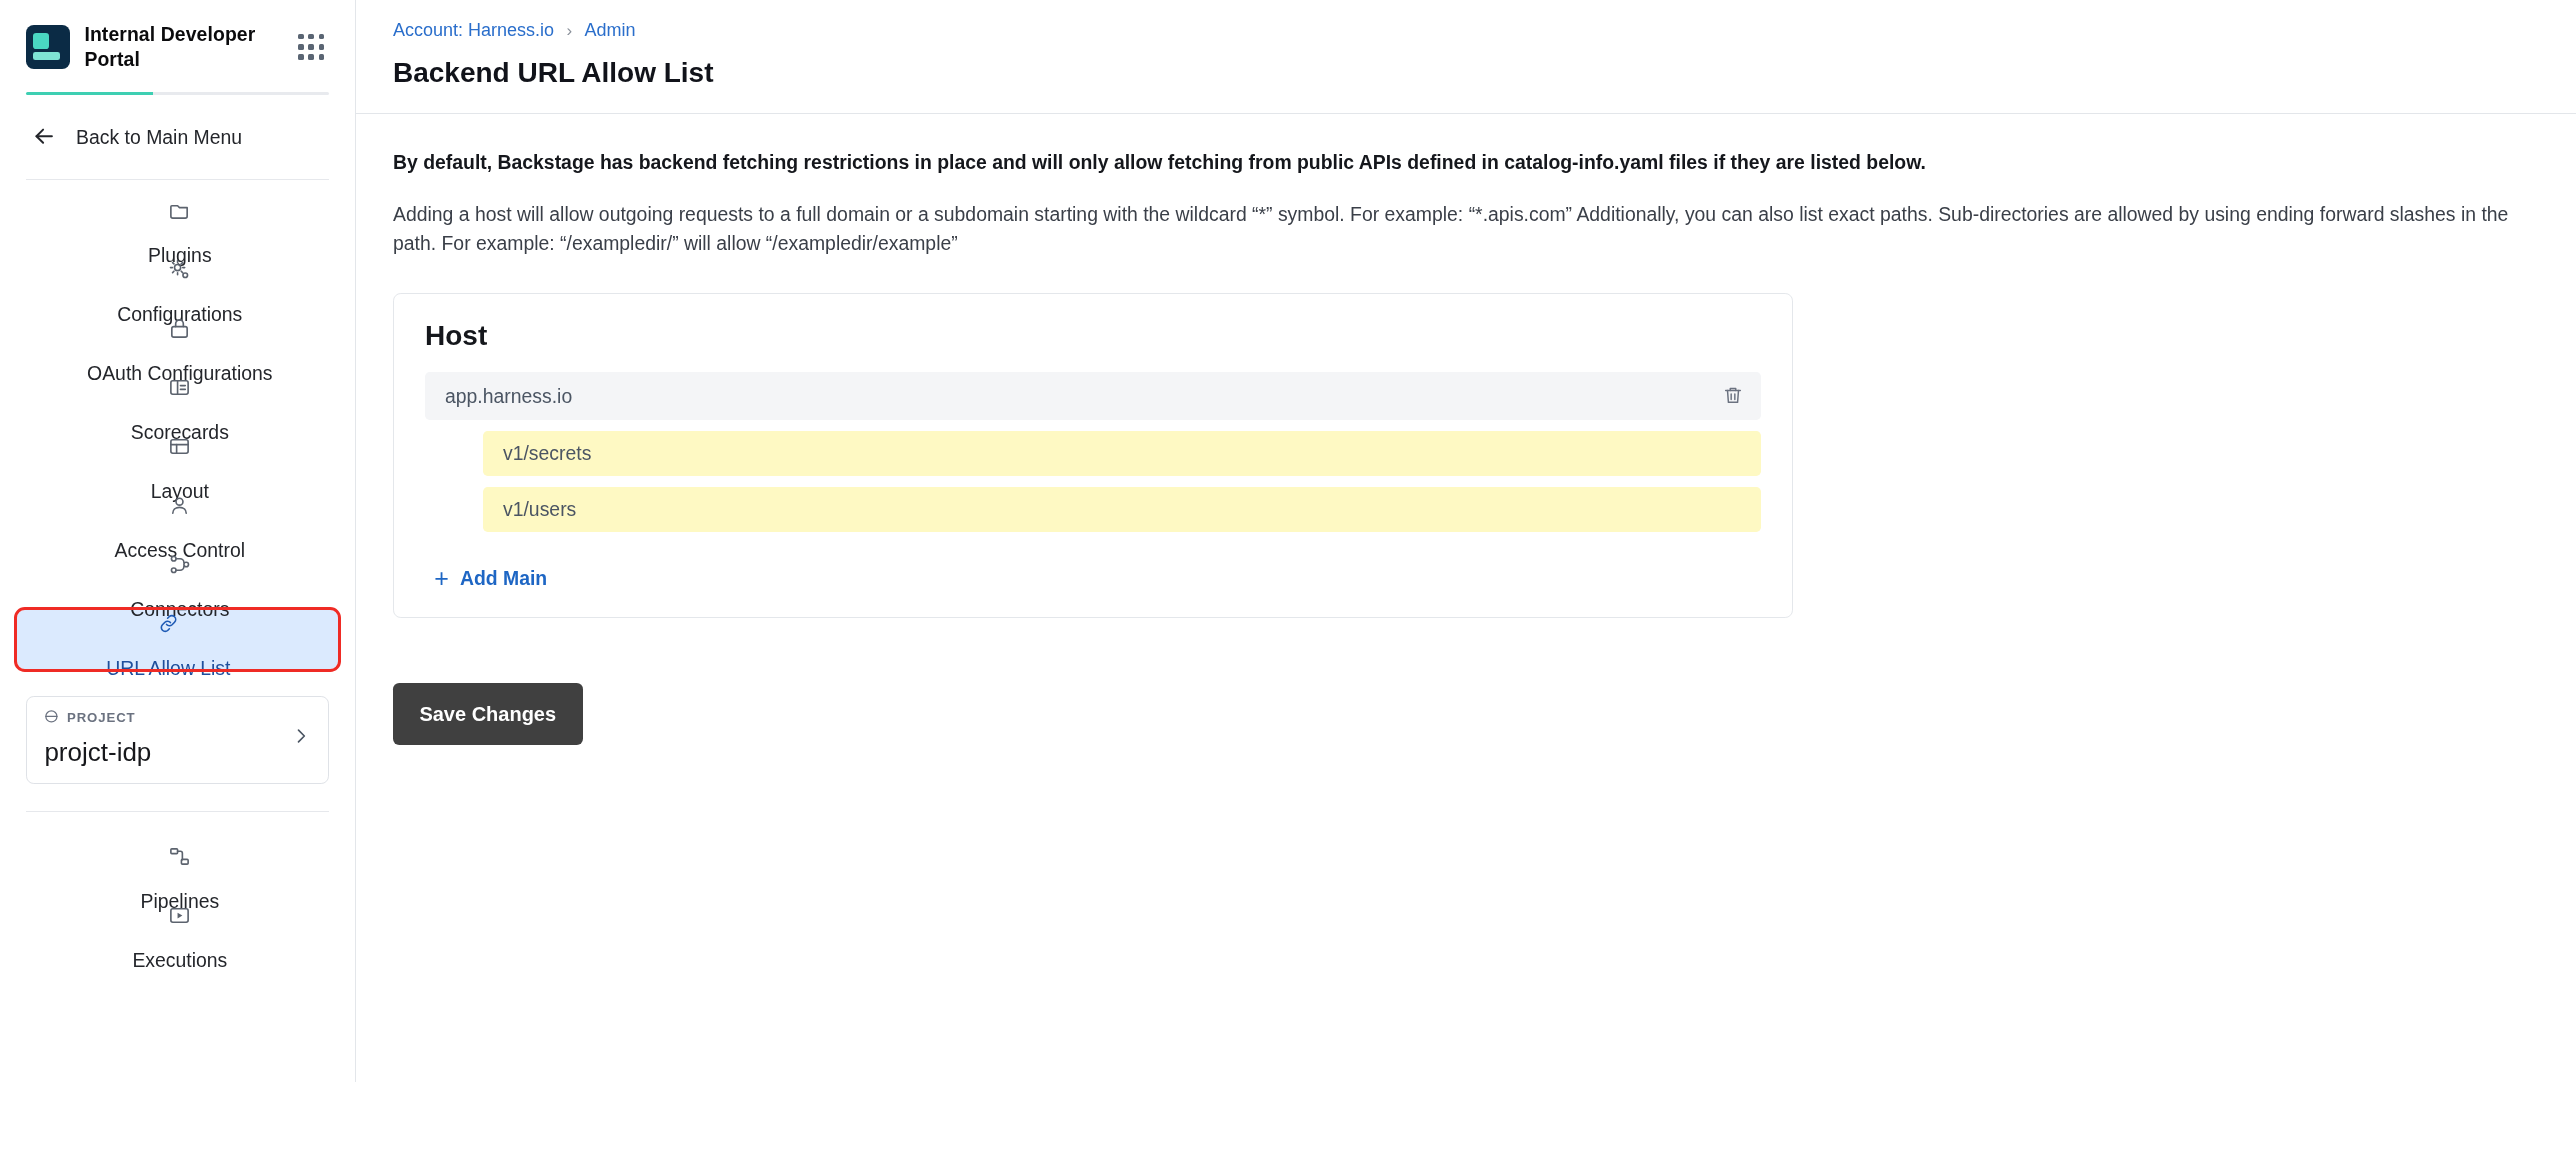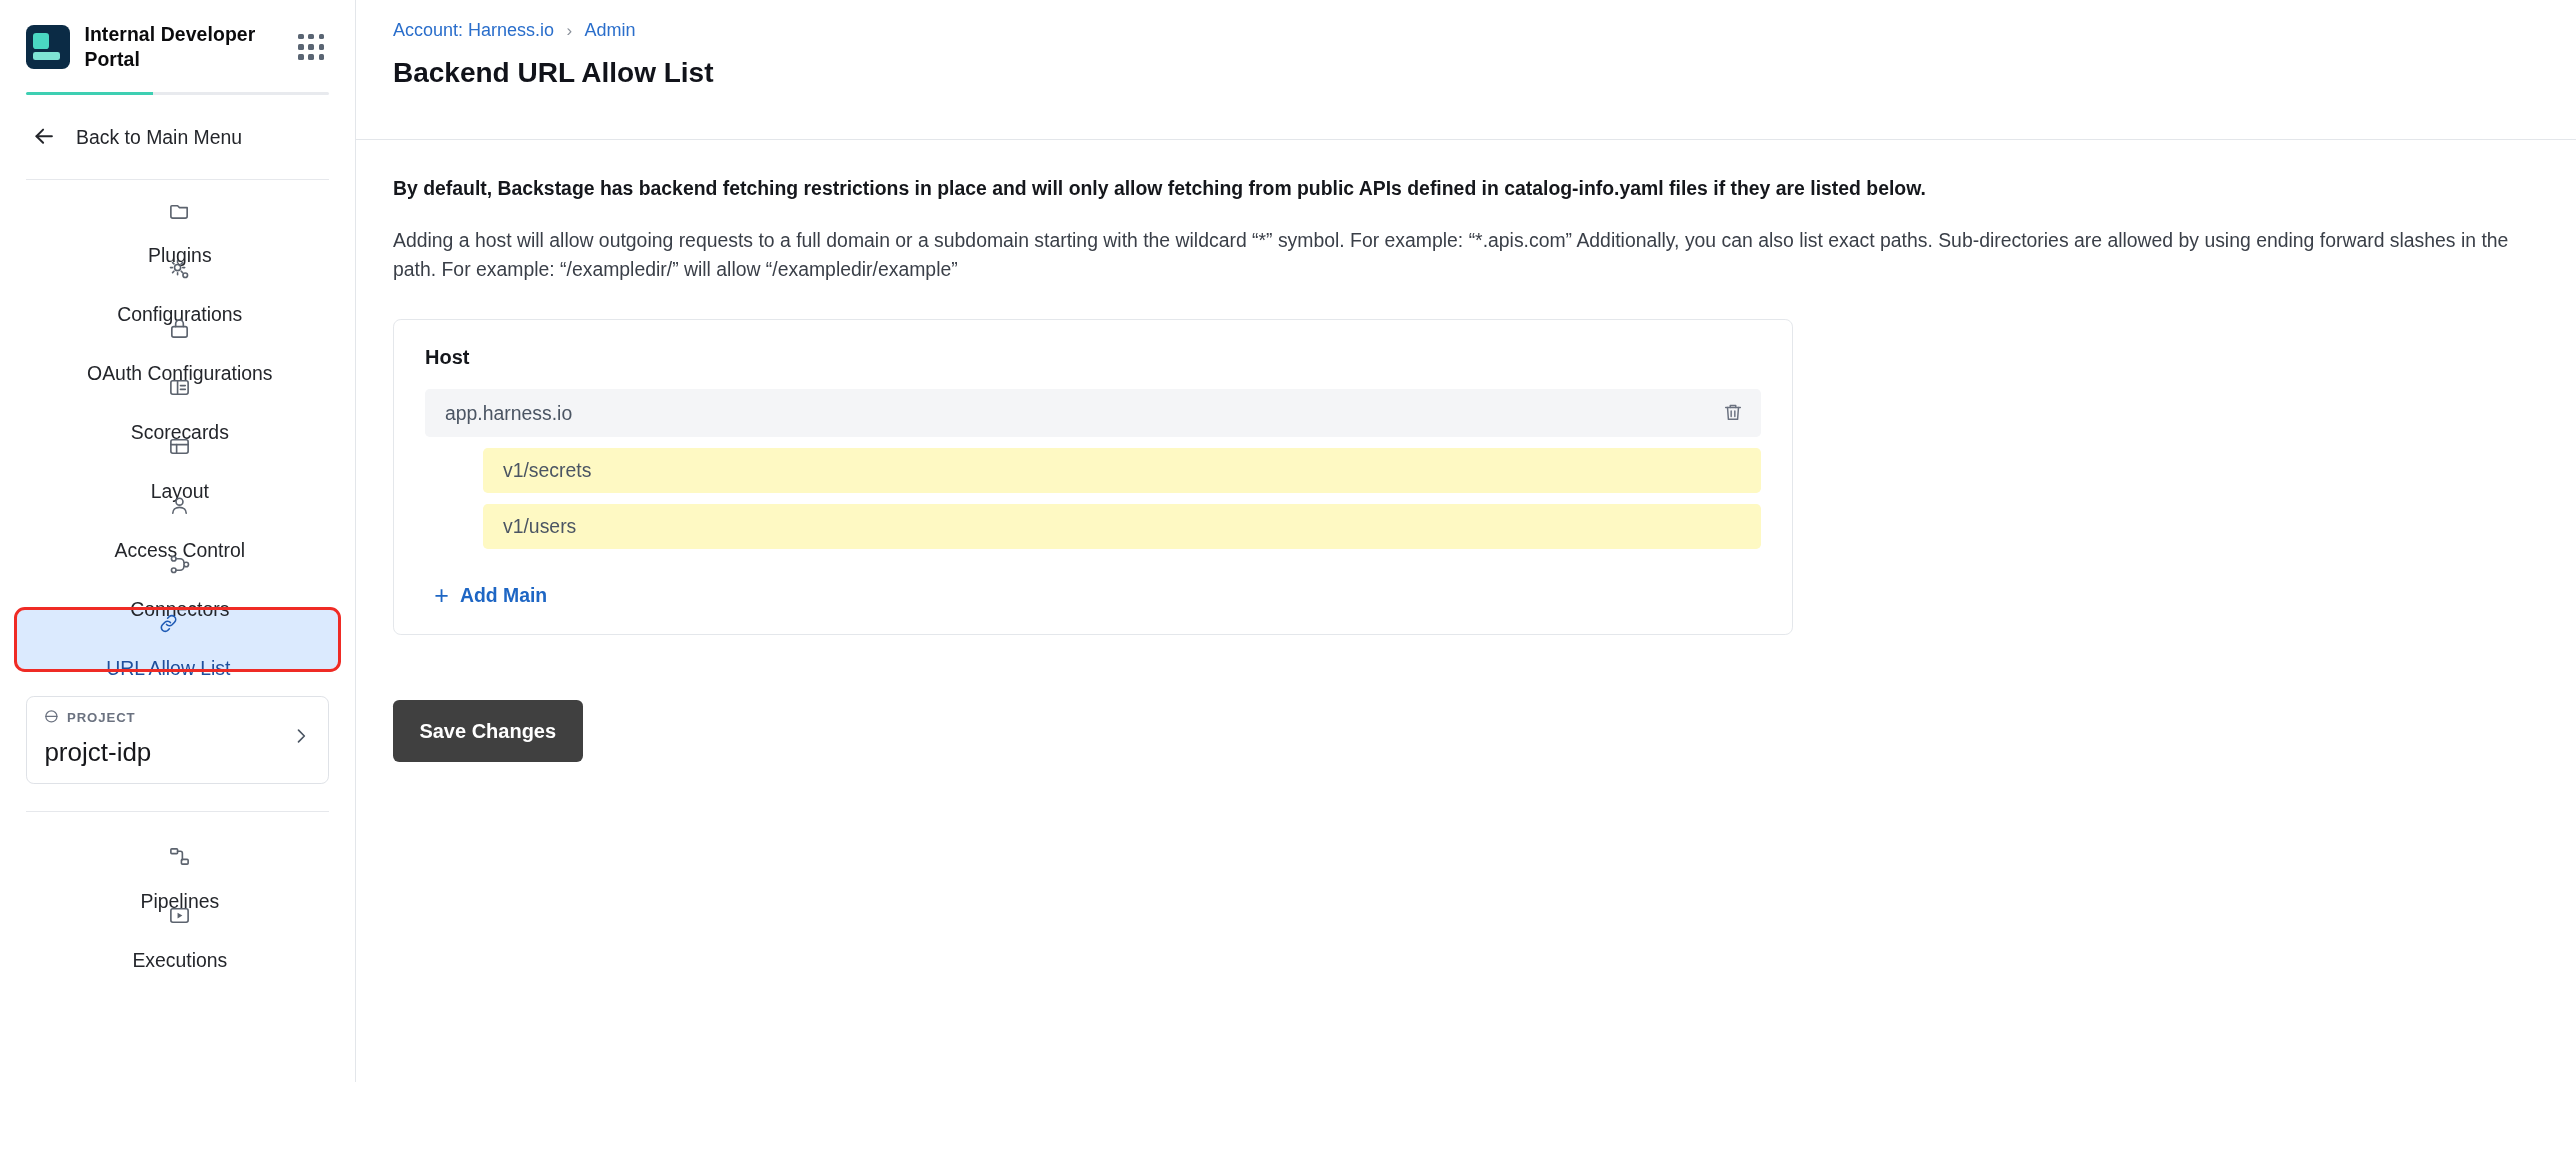--- a/index.html
+++ b/index.html
@@ -160,21 +160,21 @@
   .bottom-nav { margin-top: 14px; }
 
   
   .main {
     flex: 1 1 auto;
     height: 1154px;
     background: #ffffff;
     position: relative;
   }
   .topbar {
-    height: 140px;
+    height: 114px;
     border-bottom: 1.6px solid #e3e6ea;
     padding: 20px 57px 0 37px;
   }
   .breadcrumb {
     display: flex; align-items: center; gap: 12.4px;
     font-size: 18px;
   }
   .breadcrumb a {
     color: #2a6ecb; text-decoration: none; cursor: pointer;
   }
@@ -202,21 +202,21 @@
   }
 
   .card {
     width: 1400px;
     border: 1.6px solid #e4e7eb;
     border-radius: 7.8px;
     background: #fff;
     padding: 26.4px 31px 26.4px 31px;
   }
   .card-head {
-    font-size: 20px;
+    font-size: 28px;
     font-weight: bold;
     color: #15171c;
     padding-bottom: 20px;
   }
   .host-row {
     display: flex; align-items: center;
     background: #f4f5f7;
     border-radius: 4.7px;
     height: 48px;
     padding: 0 17px 0 20px;

